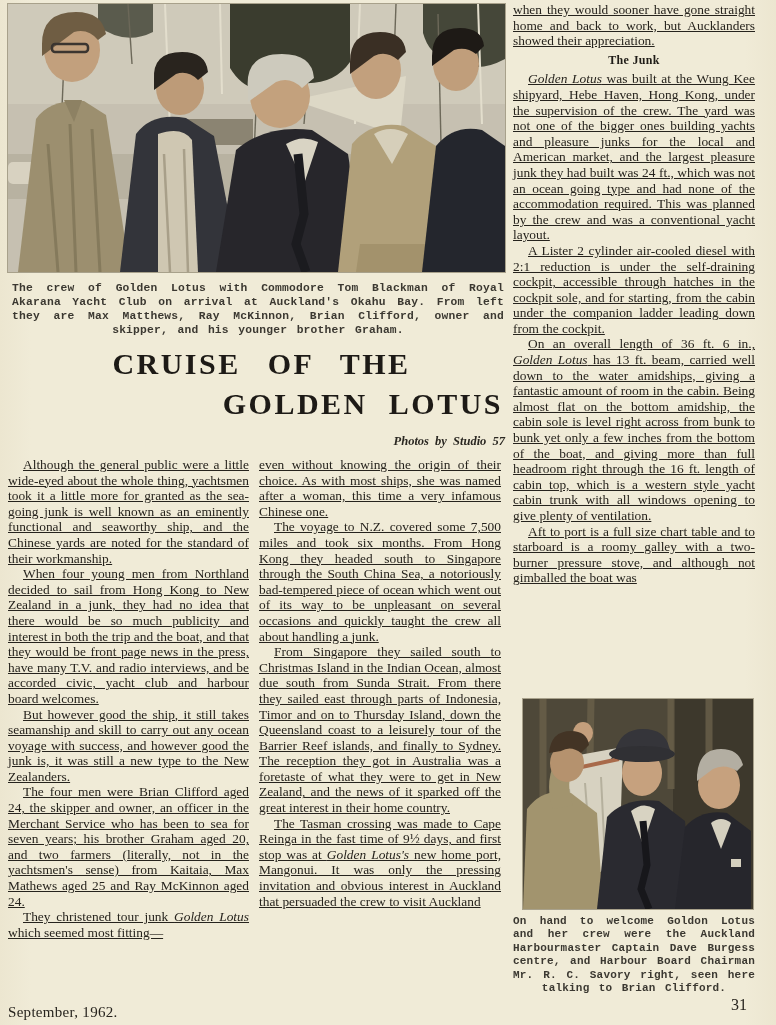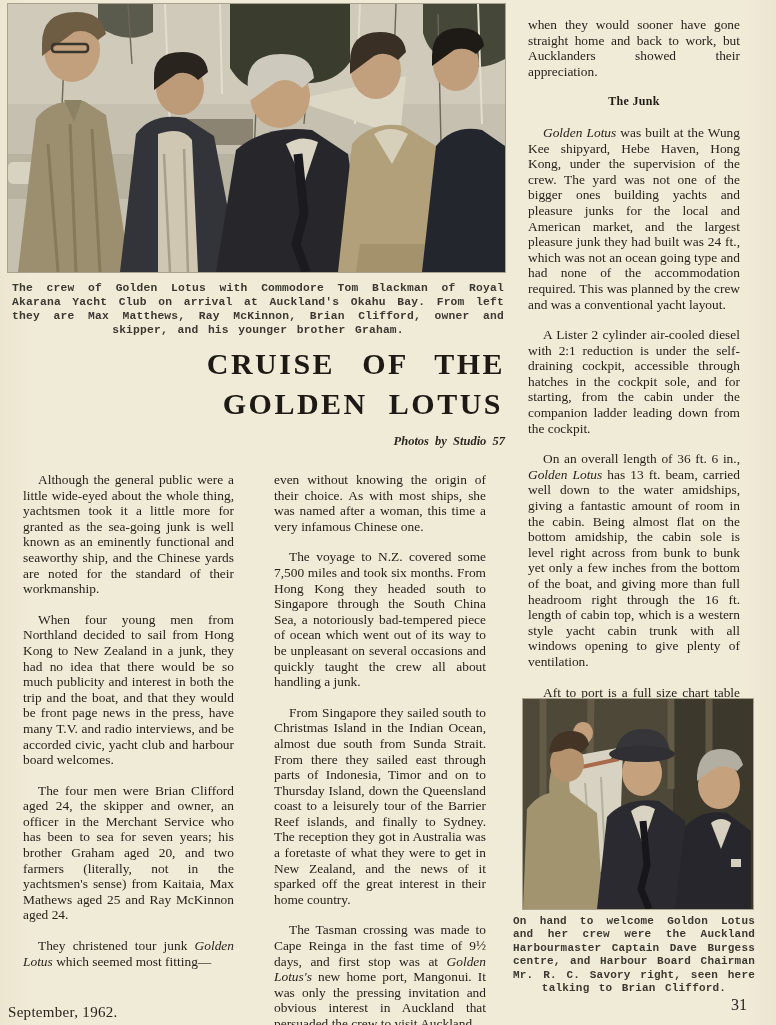--- a/index.html
+++ b/index.html
@@ -29,30 +29,30 @@
     word-spacing:2.5px;letter-spacing:0.2px;
   }
   #crew-caption{left:12px;top:281px;width:492px;}
   #welcome-caption{left:513px;top:915px;width:242px;font-size:11px;line-height:13.4px;}
   
   .headline{position:absolute;left:8px;top:347px;width:497px;color:#1d1a16;}
   .headline .l1,.headline .l2{
     margin:0;font-size:30px;font-weight:bold;
     letter-spacing:2.5px;white-space:nowrap;
   }
-  .headline .l1{text-align:right;padding-left:10px;word-spacing:17px;font-family:Liberation Serif, serif;}
+  .headline .l1{text-align:center;padding-left:10px;word-spacing:17px;font-family:Liberation Serif, serif;}
   .headline .l2{text-align:right;padding-right:2px;word-spacing:11px;margin-top:6px;}
   .credit{
     position:absolute;left:0;top:434px;width:505px;
     text-align:right;font-style:italic;font-weight:bold;
     font-size:12.5px;color:#2b2822;word-spacing:3px;
   }
   
   .col{position:absolute;font-size:13.4px;line-height:15.6px;text-align:justify;color:#26231d;}
-  .col p{margin:15px;text-indent:15px;}
+  .col p{margin:0;text-indent:15px;text-decoration:underline;}
   .col p.noindent{text-indent:0;}
   #col-left{left:8px;top:457px;width:241px;}
   #col-middle{left:259px;top:457px;width:242px;}
   #col-right{left:513px;top:2px;width:242px;}
   .junk-heading{
     text-align:center;font-weight:bold;font-size:12px;
     margin:4px 0 3px 0;letter-spacing:0.3px;color:#1f1c17;
   }
   
   .footer-date{position:absolute;left:8px;top:1004px;font-size:15px;letter-spacing:0.3px;}
@@ -139,20 +139,21 @@
 
   <div class="headline">
     <h1 class="l1">CRUISE OF THE</h1>
     <h1 class="l2">GOLDEN LOTUS</h1>
   </div>
   <div class="credit">Photos by Studio 57</div>
 
   <div class="col" id="col-left">
       <p><span>Although the general public were a little wide-eyed about the whole thing, yachtsmen took it a little more for granted as the sea-going junk is well known as an eminently functional and seaworthy ship, and the Chinese yards are noted for the standard of their workmanship.</span></p>
       <p><span>When four young men from Northland decided to sail from Hong Kong to New Zealand in a junk, they had no idea that there would be so much publicity and interest in both the trip and the boat, and that they would be front page news in the press, have many T.V. and radio interviews, and be accorded civic, yacht club and harbour board welcomes.</span></p>
+      <p><span>But however good the ship, it still takes seamanship and skill to carry out any ocean voyage with success, and however good the junk is, it was still a new type to the New Zealanders.</span></p>
       <p><span>The four men were Brian Clifford aged 24, the skipper and owner, an officer in the Merchant Service who has been to sea for seven years; his brother Graham aged 20, and two farmers (literally, not in the yachtsmen's sense) from Kaitaia, Max Mathews aged 25 and Ray McKinnon aged 24.</span></p>
       <p><span>They christened tour junk </span><span style="font-style: italic;">Golden Lotus</span><span> which seemed most fitting—</span></p>
     </div>
 
   <div class="col" id="col-middle">
       <p class="noindent"><span>even without knowing the origin of their choice. As with most ships, she was named after a woman, this time a very infamous Chinese one.</span></p>
       <p><span>The voyage to N.Z. covered some 7,500 miles and took six months. From Hong Kong they headed south to Singapore through the South China Sea, a notoriously bad-tempered piece of ocean which went out of its way to be unpleasant on several occasions and quickly taught the crew all about handling a junk.</span></p>
       <p><span>From Singapore they sailed south to Christmas Island in the Indian Ocean, almost due south from Sunda Strait. From there they sailed east through parts of Indonesia, Timor and on to Thursday Island, down the Queensland coast to a leisurely tour of the Barrier Reef islands, and finally to Sydney. The reception they got in Australia was a foretaste of what they were to get in New Zealand, and the news of it sparked off the great interest in their home country.</span></p>
       <p><span>The Tasman crossing was made to Cape Reinga in the fast time of 9½ days, and first stop was at </span><span style="font-style: italic;">Golden Lotus's</span><span> new home port, Mangonui. It was only the pressing invitation and obvious interest in Auckland that persuaded the crew to visit Auckland</span></p>
     </div>

